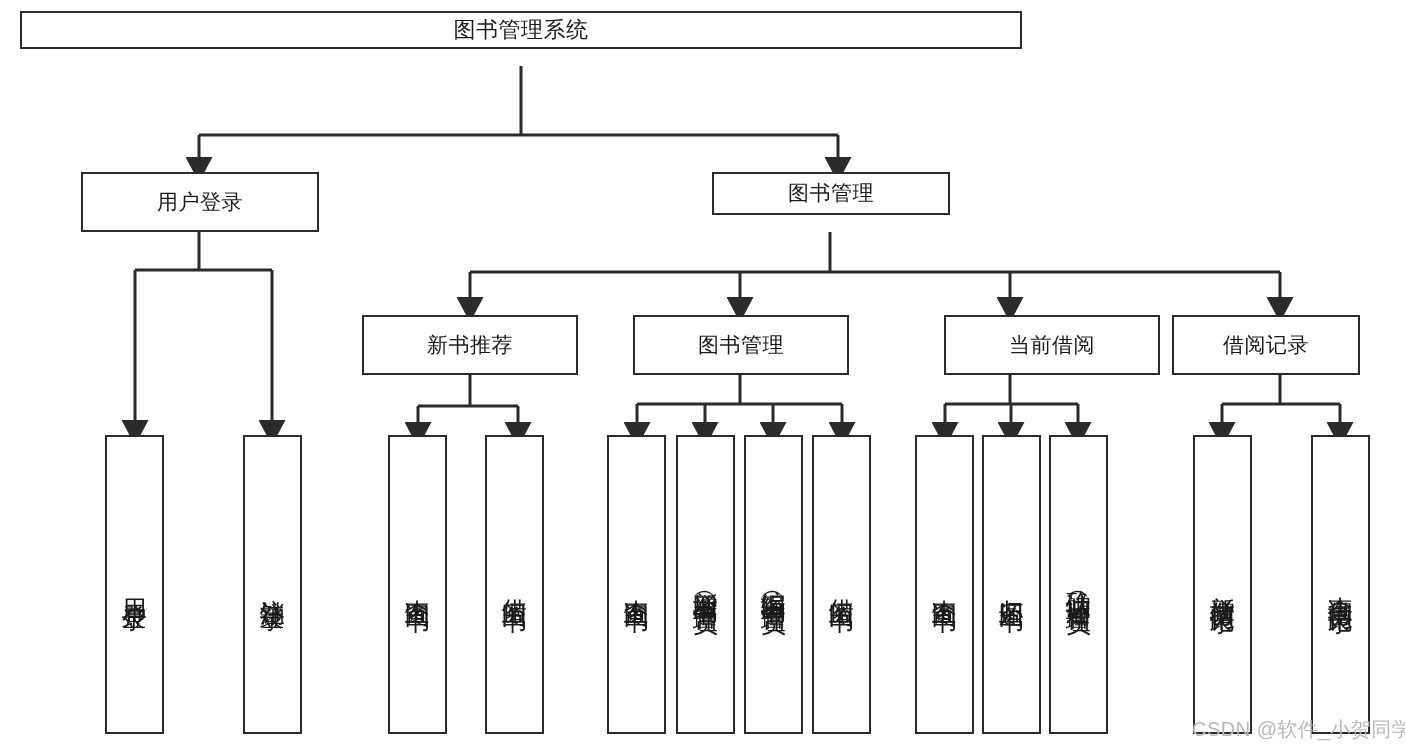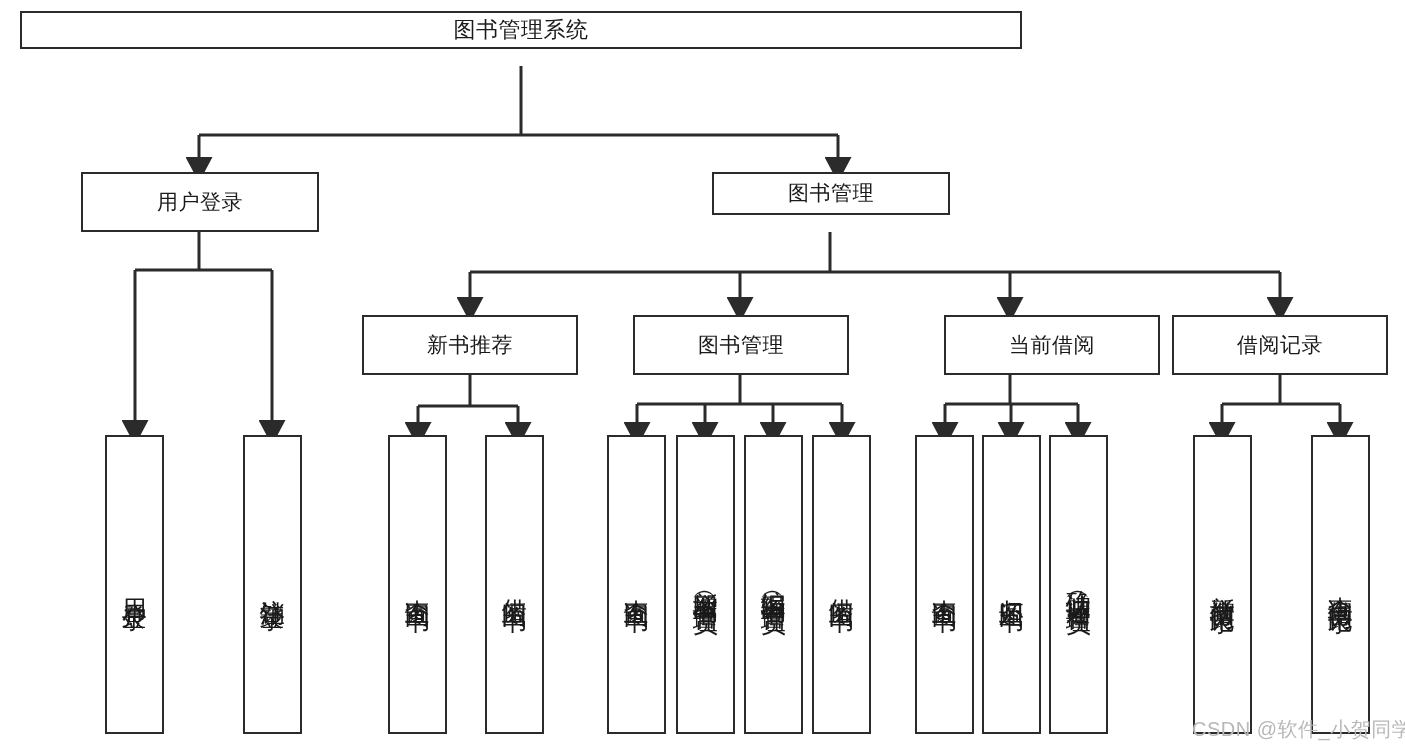--- a/index.html
+++ b/index.html
@@ -142,21 +142,21 @@
   </div>
 
   <div class="node horiz" style="left:633px; top:315px; width:216px; height:60px;">
     <span class="label">图书管理</span>
   </div>
 
   <div class="node horiz" style="left:944px; top:315px; width:216px; height:60px;">
     <span class="label">当前借阅</span>
   </div>
 
-  <div class="node horiz" style="left:1172px; top:315px; width:216px; height:60px;">
+  <div class="node horiz" style="left:1172px; top:315px; width:188px; height:60px;">
     <span class="label">借阅记录</span>
   </div>
 
   <div class="node vert" style="left:105px; top:435px; width:59px; height:299px;">
     <span class="label">用户登录</span>
   </div>
 
   <div class="node vert" style="left:243px; top:435px; width:59px; height:299px;">
     <span class="label">注销登录</span>
   </div>

